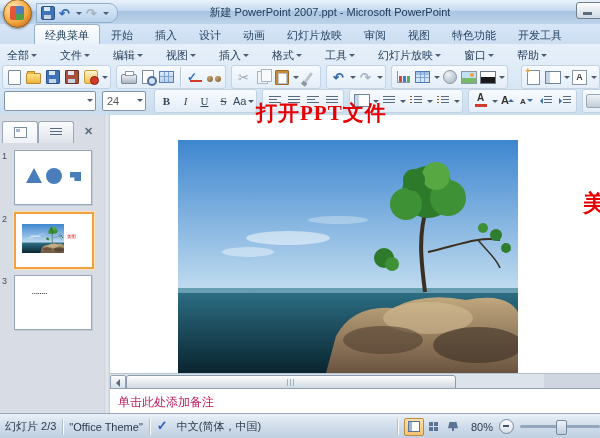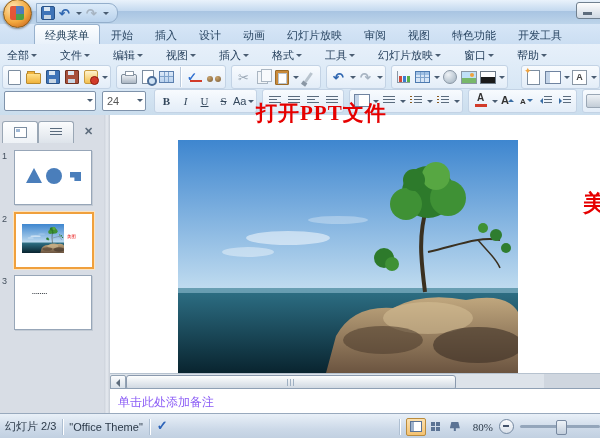--- a/index.html
+++ b/index.html
@@ -158,21 +158,21 @@
   .hscroll{left:110px;top:373px;width:490px;height:15px;background:#dde3ea;border-top:1px solid #b6c2cf;}
   .hs-arrow{left:0;top:1px;width:14px;height:13px;background:linear-gradient(#fcfdfe,#d4dde6);border:1px solid #93a3b4;border-radius:2px;display:flex;align-items:center;justify-content:center;}
   .hs-arrow::after{content:"";border:4px solid transparent;border-right-color:#5d6c7c;margin-left:-4px;}
   .hs-thumb{left:16px;top:1px;width:328px;height:13px;background:linear-gradient(#fdfefe,#cdd6e0);border:1px solid #8a99ad;border-radius:3px;}
   .hs-thumb::after{content:"";position:absolute;left:50%;top:3px;width:9px;height:7px;margin-left:-4px;
     background:repeating-linear-gradient(90deg,#9fb0c2 0 1px,transparent 1px 3px);}
   .hs-corner{left:434px;top:0;width:56px;height:15px;background:#cfd6df;}
 
   
   .notes{left:110px;top:388px;width:490px;height:25px;background:#fff;border-top:1px solid #8fa0b4;}
-  .notes-text{left:8px;top:5px;font-size:12px;color:#8b5cf6;}
+  .notes-text{left:8px;top:5px;font-size:12px;color:#be185d;}
 
   
   .statusbar{left:0;top:413px;width:600px;height:25px;
     background:linear-gradient(#e9f0f8,#ccd9e8 60%,#c0cfe0);border-top:1px solid #98a9bd;
     display:flex;align-items:center;color:#2c3a49;font-size:11px;}
   .ssep{width:1px;height:16px;background:#aebfd2;box-shadow:1px 0 0 #fff;margin:0 6px;}
   .s-spell{width:15px;height:14px;position:relative;}
   .s-spell::before{content:"\2713";color:#2c63b8;font-weight:bold;font-size:13px;position:absolute;left:1px;top:-2px;}
   .viewbtn{width:18px;height:16px;border-radius:2px;display:flex;align-items:center;justify-content:center;margin-right:1px;}
   .viewbtn.active{background:linear-gradient(#fbe1b0,#f4c271);border:1px solid #ba8b3c;}
@@ -233,20 +233,21 @@
 
 <div class="abs titlebar">
   <div class="abs orb"></div>
   <div class="abs qat">
     <span class="qat-floppy"></span>
     <span class="g-undo"></span>
       <span class="car"></span>
     <span class="g-redo"></span>
     <span class="car"></span>
   </div>
+  <div class="abs title-text">新建 PowerPoint 2007.ppt - Microsoft PowerPoint</div>
   <div class="abs minbtn"></div>
 </div>
 
 <div class="abs tabrow">
   <div class="rtab active"><span>经典菜单</span></div>
   <div class="rtab"><span>开始</span></div>
   <div class="rtab"><span>插入</span></div>
   <div class="rtab"><span>设计</span></div>
   <div class="rtab"><span>动画</span></div>
   <div class="rtab"><span>幻灯片放映</span></div>
@@ -533,31 +534,32 @@
 <div class="abs notes">
   <div class="abs notes-text">单击此处添加备注</div>
 </div>
 
 <div class="abs statusbar">
   <span style="margin-left:5px;">幻灯片 2/3</span>
   <span class="ssep"></span>
   <span>"Office Theme"</span>
   <span class="ssep"></span>
   <span class="s-spell"></span>
+  <span style="margin-left:6px;">中文(简体，中国)</span>
 
   <span style="margin-left:auto;display:flex;align-items:center;">
     <span class="ssep"></span>
     <span class="viewbtn active">
         <span class="v-normal"></span>
       </span>
     <span class="viewbtn">
         <span class="v-sorter"></span>
       </span>
     <span class="viewbtn">
         <span class="v-show"></span>
       </span>
-    <span style="margin:0 6px 0 8px;font-family:Liberation Serif, serif;">80%</span>
+    <span style="margin:0 6px 0 8px;">80%</span>
     <span class="zoom-minus"></span>
     <span class="zoom-track">
       <span class="zoom-thumb"></span>
     </span>
   </span>
 </div>
 
 </body></html>

